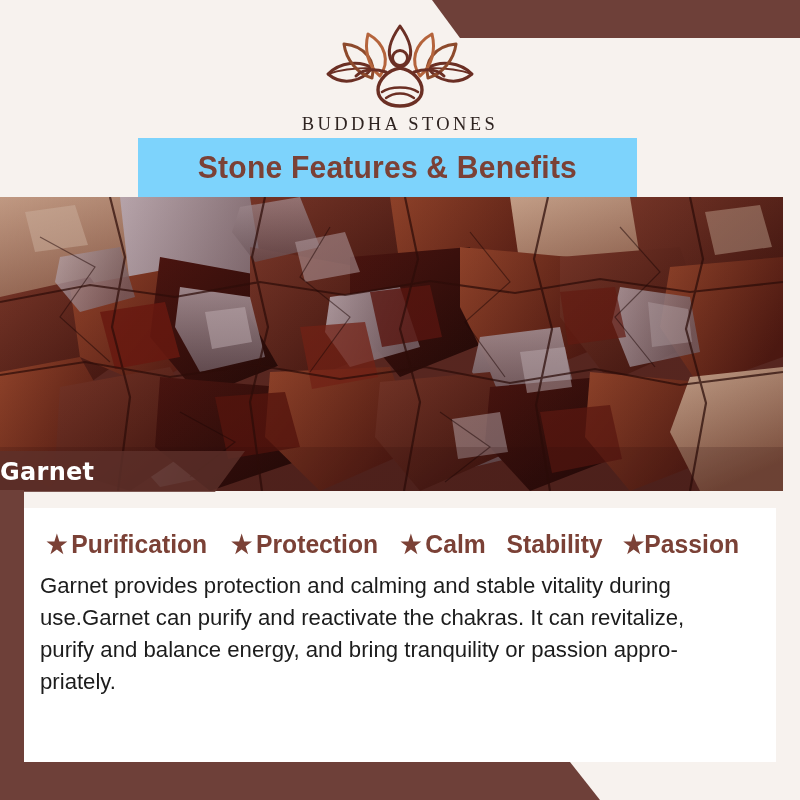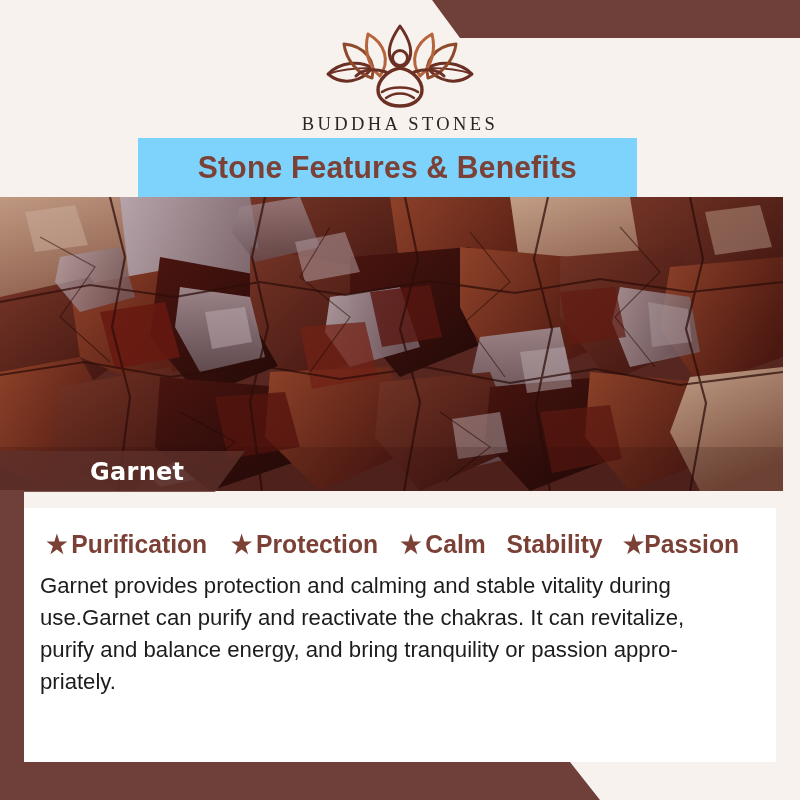--- a/index.html
+++ b/index.html
@@ -84,21 +84,21 @@
   
   .stone-ribbon{
     position:absolute;left:0;top:451px;height:41px;width:245px;
     background:rgba(94,49,42,0.80);
     clip-path:polygon(0 0, 245px 0, 215px 41px, 0 41px);
     z-index:3;
     display:flex;align-items:center;
   }
   .stone-name{
     color:#ffffff;font-size:24px;font-weight:bold;
-    margin-left:90px;letter-spacing:0.3px;
+    letter-spacing:0.3px;
     font-family:"DejaVu Sans","Liberation Sans",sans-serif;
   }
 
   
   .content-card{
     position:absolute;left:24px;top:508px;width:752px;height:254px;
     background:#ffffff;z-index:4;
   }
   .keywords{
     display:flex;align-items:center;

